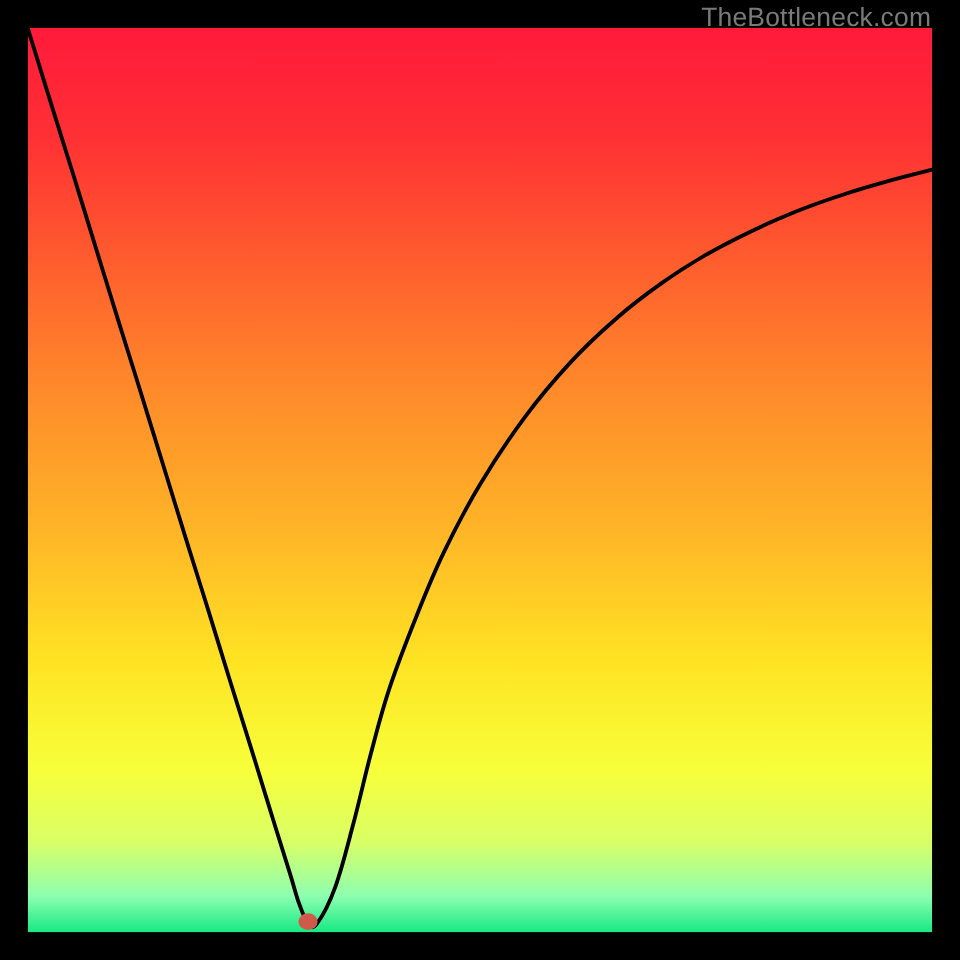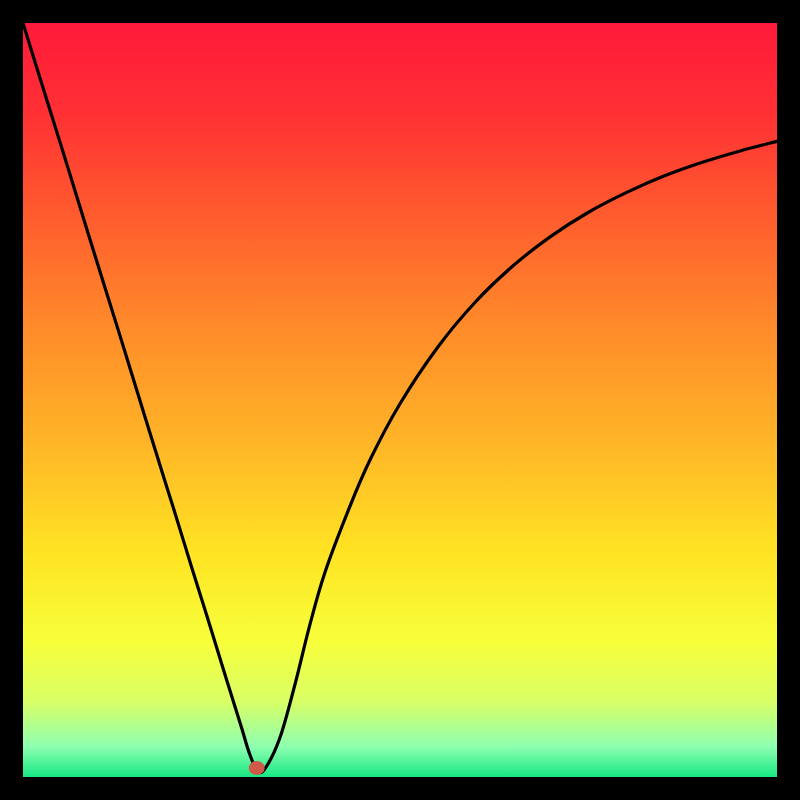--- a/index.html
+++ b/index.html
@@ -54,13 +54,14 @@
             <stop offset="90%" stop-color="#d9ff66"></stop>
             <stop offset="96%" stop-color="#8dffb0"></stop>
             <stop offset="100%" stop-color="#17e884"></stop>
           </linearGradient>
       </defs>
       <rect x="0" y="0" width="754" height="754" fill="url(#bg-grad)"></rect>
       <path id="curve-path" d="M 0 0 C 3.3930000000000002 10.993319999999992, 12.064 39.223079999999975, 18.85 61.073999999999955 C 25.636000000000003 82.92491999999993, 30.914000000000005 99.54307999999989, 37.7 121.39399999999989 C 44.486000000000004 143.2449199999999, 49.763999999999996 160.48135999999994, 56.55 182.46799999999996 C 63.336 204.45463999999998, 68.614 221.69107999999997, 75.4 243.54199999999997 C 82.186 265.39292, 87.464 282.01108000000005, 94.25 303.862 C 101.036 325.71292, 106.314 342.94935999999996, 113.1 364.936 C 119.886 386.92264, 125.16399999999999 404.15907999999996, 131.95 426.01 C 138.736 447.86092, 144.014 464.47908000000007, 150.8 486.33000000000004 C 157.586 508.18092, 162.864 525.55308, 169.65 547.404 C 176.436 569.25492, 182.3926 588.0446000000001, 188.5 607.724 C 194.6074 627.4034, 198.15120000000002 639.22612, 203.58 656.734 C 209.0088 674.24188, 214.5884 691.82516, 218.66 704.99 C 222.7316 718.15484, 223.48559999999998 722.4073999999999, 226.2 729.872 C 228.9144 737.3366, 231.0256 743.47416, 233.74 746.46 C 236.45440000000002 749.4458400000001, 237.2084 751.8888000000001, 241.28 746.46 C 245.3516 741.0312, 250.93120000000002 731.2292, 256.36 716.3 C 261.78880000000004 701.3707999999999, 266.01120000000003 683.8779999999999, 271.44 663.52 C 276.86879999999996 643.162, 281.09119999999996 623.558, 286.52 603.2 C 291.9488 582.8420000000001, 294.814 570.778, 301.6 550.42 C 308.386 530.0619999999999, 316.0768 510.458, 324.21999999999997 490.1 C 332.36319999999995 469.742, 337.3396 456.9994, 346.84000000000003 437.32 C 356.34040000000005 417.6406, 364.7852 401.128, 377 380.77 C 389.2148 360.412, 401.12800000000004 342.54220000000004, 414.70000000000005 324.22 C 428.27200000000005 305.8978, 438.828 293.63776, 452.4 278.98 C 465.972 264.32224, 476.528 254.5956400000001, 490.1 242.78800000000007 C 503.672 230.98036000000005, 514.228 223.01811999999998, 527.8 213.38199999999995 C 541.372 203.74587999999991, 551.928 197.1257599999999, 565.5 189.2539999999999 C 579.072 181.3822399999999, 589.628 176.16455999999997, 603.2 169.64999999999998 C 616.772 163.13544, 627.328 158.4908, 640.9 153.062 C 654.472 147.63320000000002, 665.028 143.96876, 678.6 139.49 C 692.172 135.01124000000002, 702.728 131.98016000000007, 716.3 128.18000000000006 C 729.872 124.37984000000007, 747.2139999999999 120.14236000000005, 754 118.37800000000004" fill="none" stroke="#000" stroke-width="3.2" stroke-linejoin="round" stroke-linecap="round"></path>
       <ellipse id="marker-dot" cx="233.7" cy="745.0" rx="8" ry="7" fill="#cf5a4a"></ellipse>
     </svg>
   </div>
+  <div class="watermark">TheBottleneck.com</div>
 </div>
 
 </body></html>

